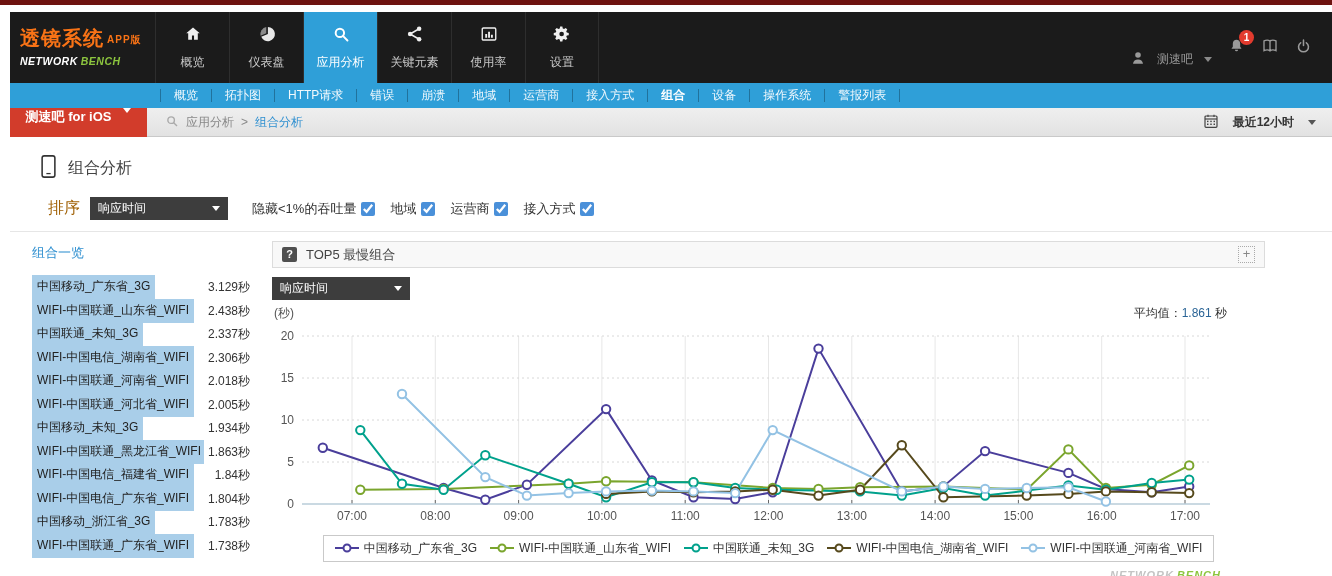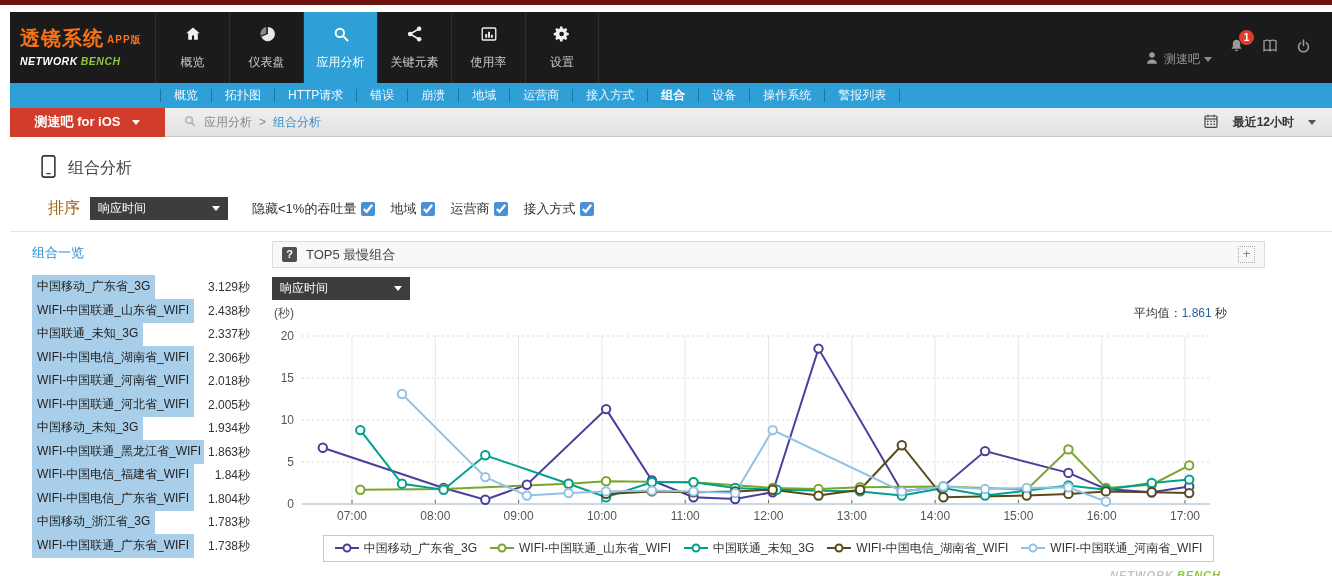--- a/index.html
+++ b/index.html
@@ -17,40 +17,40 @@
   .logo-line2 .nw { color:#fff; }
   .logo-line2 .bench { color:#8dc63f; margin-left:3px; }
   .main-nav { display:flex; }
   .nav-item { width:74px; text-align:center; padding-top:13px; border-left:1px solid #2e2e2e; cursor:pointer; }
   .nav-item:last-child { border-right:1px solid #2e2e2e; }
   .nav-ic { display:block; height:20px; }
   .nav-label { display:block; color:#c9c9c9; font-size:12px; margin-top:9px; }
   .nav-item.active { background:#2f9fd8; }
   .nav-item.active .nav-label { color:#fff; }
   .header-right { margin-left:auto; display:flex; align-items:center; gap:16px; padding-right:20px; color:#999; }
-  .user { display:flex; align-items:center; gap:4px; cursor:pointer; font-size:12px;margin-top:23px; }
+  .user { display:flex; align-items:center; gap:11px; cursor:pointer; font-size:12px;margin-top:23px; }
   .hdr-icon { position:relative; display:inline-flex; cursor:pointer; }
   .badge { position:absolute; top:-8px; right:-9px; background:#e23b2e; color:#fff; width:15px; height:15px;
     border-radius:50%; font-size:10px; line-height:15px; text-align:center; font-weight:bold; }
   .caret { width:0; height:0; border-left:4px solid transparent; border-right:4px solid transparent;
     border-top:5px solid #fff; display:inline-block; }
   .caret.gray { border-top-color:#8a8a8a; }
   .caret.dark { border-top-color:#555; }
 
   
   .subnav { height:25px; background:#2f9fd8; display:flex; align-items:center; padding-left:150px; }
   .subnav-item { color:#f2f9fd; padding:0 13px; cursor:pointer; white-space:nowrap; }
   .subnav-item.active { font-weight:bold; color:#fff; }
   .subnav-sep { width:1px; height:13px; background:rgba(0,0,0,.28); }
 
   
   .toolbar { height:29px; background:linear-gradient(#efefef,#e2e2e2); border-bottom:1px solid #c9c9c9;
     display:flex; align-items:center; }
-  .app-selector { width:155px; height:29px; background:#d23c2b; color:#fff; font-weight:bold; font-size:13px;
-    display:flex; align-items:center; justify-content:center; gap:12px; cursor:pointer; }
+  .app-selector { width:137px; height:29px; background:#d23c2b; color:#fff; font-weight:bold; font-size:13px;
+    display:flex; justify-content:center; gap:12px; cursor:pointer; }
   .breadcrumb { display:flex; align-items:center; gap:7px; margin-left:18px; color:#888; }
   .crumb-current { color:#2e8fd0; cursor:pointer; }
   .time-range { margin-left:auto; margin-right:16px; display:flex; align-items:center; gap:14px;
     color:#333; font-weight:bold; cursor:pointer; }
 
   
   .page-title-row { display:flex; align-items:center; gap:11px; padding:17px 0 0 30px; }
   .page-title-row h1 { font-size:16px; font-weight:normal; color:#444; }
   .filter-row { display:flex; align-items:center; gap:10px; padding:15px 0 11px 38px; border-bottom:1px solid #e6e6e6; }
   .sort-label { font-size:16px; color:#a16207; }

